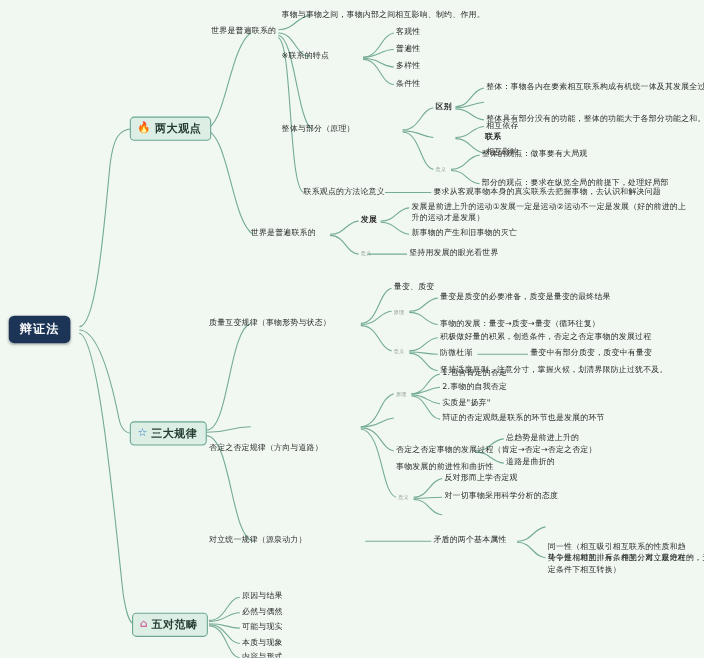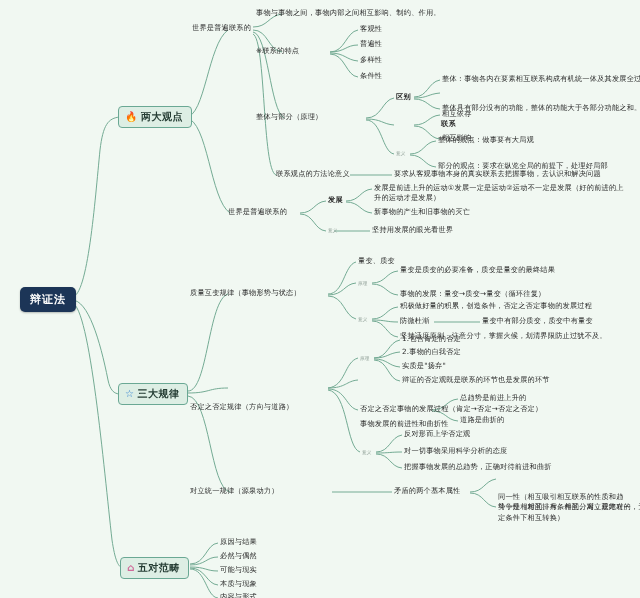--- a/index.html
+++ b/index.html
@@ -138,21 +138,21 @@
       <path d="M470,493 C484,493 484,506 496,507"></path>
 
       <path d="M190,564 C206,564 206,544 218,543"></path>
       <path d="M190,565 C206,565 206,557 218,557"></path>
       <path d="M190,567 C206,567 206,571 218,571"></path>
       <path d="M190,568 C206,568 206,584 218,585"></path>
       <path d="M190,569 C206,569 206,597 218,598"></path>
     </g>
   </svg>
 
-  <div class="node root" style="left:20px;top:287px;">辩证法</div>
+  <div class="node root" style="left:8px;top:287px;">辩证法</div>
 
   <div class="node l1" style="left:118px;top:106px;">
     <span class="ico">🔥</span>
     <span>两大观点</span>
   </div>
 
   <div class="node l1" style="left:118px;top:383px;">
     <span class="ico" style="color:#2f7fd0;">☆</span>
     <span>三大规律</span>
   </div>
@@ -223,21 +223,20 @@
 
   <div class="node t" style="left:402px;top:375px;">辩证的否定观既是联系的环节也是发展的环节</div>
 
   <div class="node t" style="left:360px;top:419px;">事物发展的前进性和曲折性</div>
   <div class="node t" style="left:460px;top:393px;">总趋势是前进上升的</div>
   <div class="node t" style="left:460px;top:415px;">道路是曲折的</div>
 
   <div class="node tiny" style="left:362px;top:450px;">意义</div>
   <div class="node t" style="left:404px;top:429px;">反对形而上学否定观</div>
   <div class="node t" style="left:404px;top:446px;">对一切事物采用科学分析的态度</div>
-  <div class="node t" style="left:404px;top:462px;">把握事物发展的总趋势，正确对待前进和曲折</div>
 
   <div class="node t" style="left:190px;top:486px;">对立统一规律（源泉动力）</div>
   <div class="node t" style="left:394px;top:486px;">矛盾的两个基本属性</div>
   <div class="node t wrap" style="left:498px;top:466px;width:138px;margin-top:26px;">同一性（相互吸引相互联系的性质和趋势，是相对的、有条件的。对立双方在一定条件下相互转换）</div>
   <div class="node t" style="left:498px;top:502px;">斗争性（相互排斥、相互分离，是绝对的，无条件的）</div>
 
   <div class="node t" style="left:220px;top:537px;">原因与结果</div>
   <div class="node t" style="left:220px;top:551px;">必然与偶然</div>
   <div class="node t" style="left:220px;top:565px;">可能与现实</div>
   <div class="node t" style="left:220px;top:579px;">本质与现象</div>

